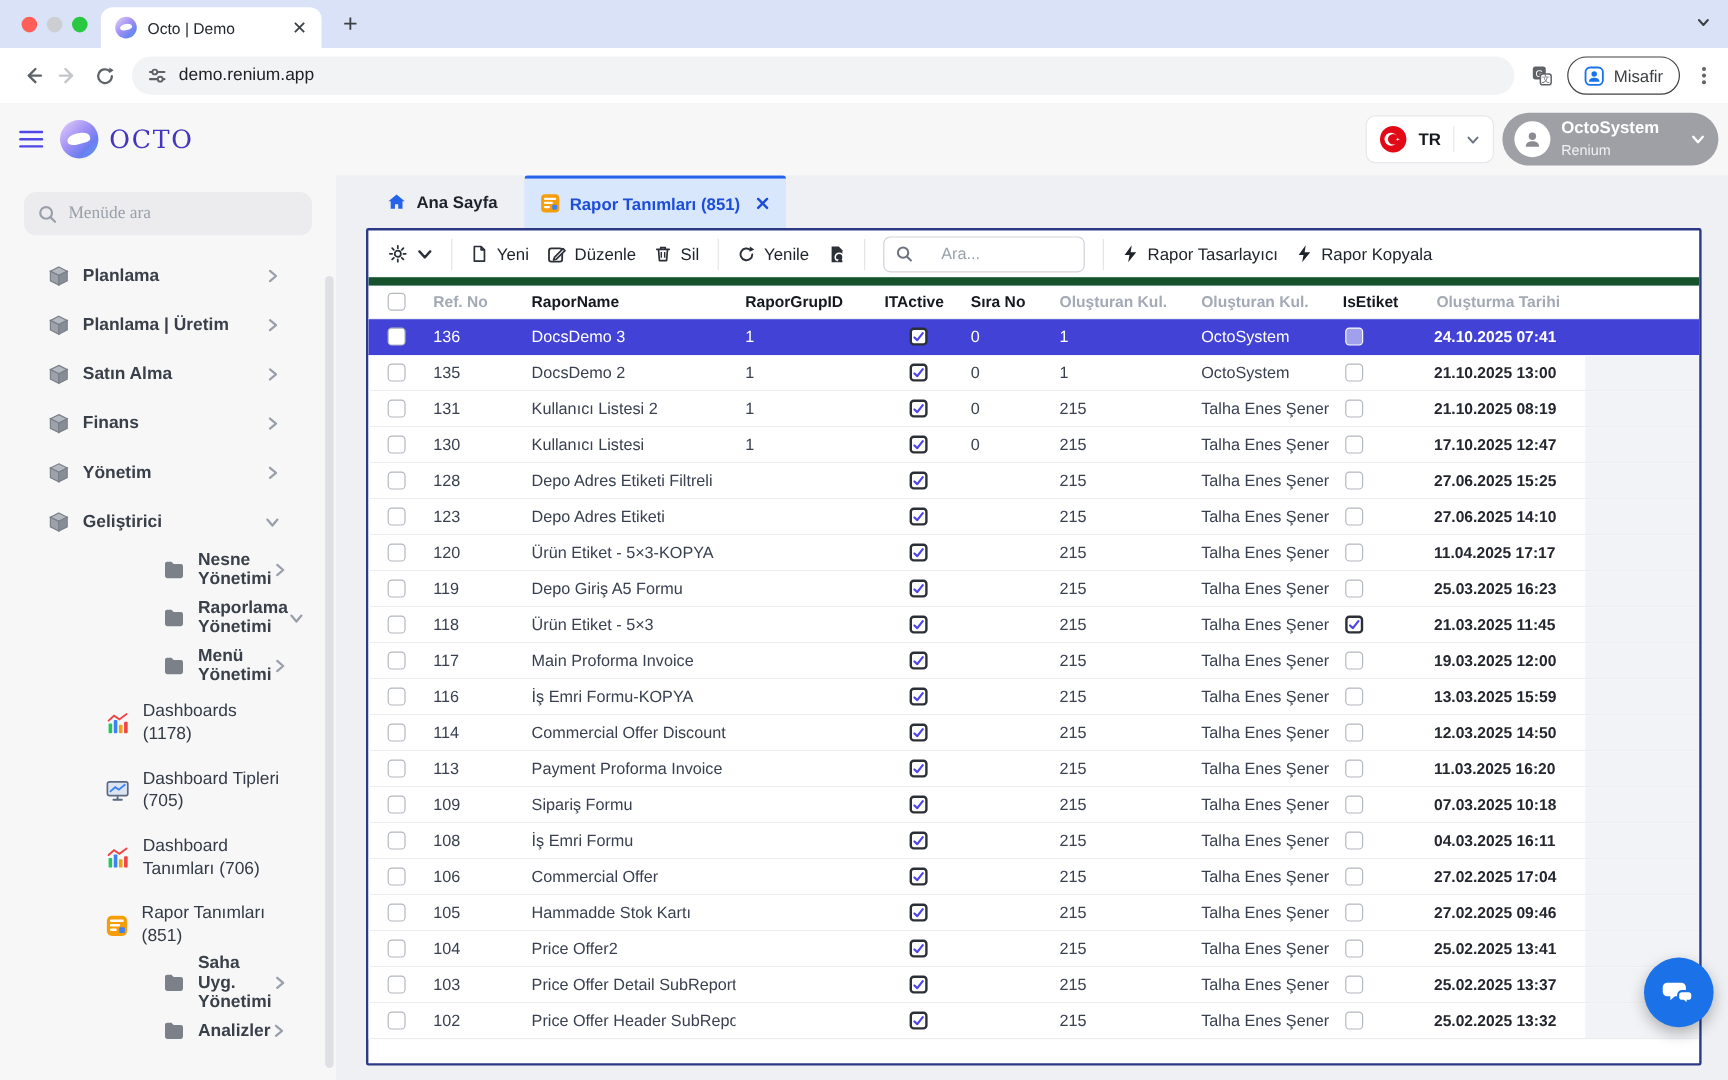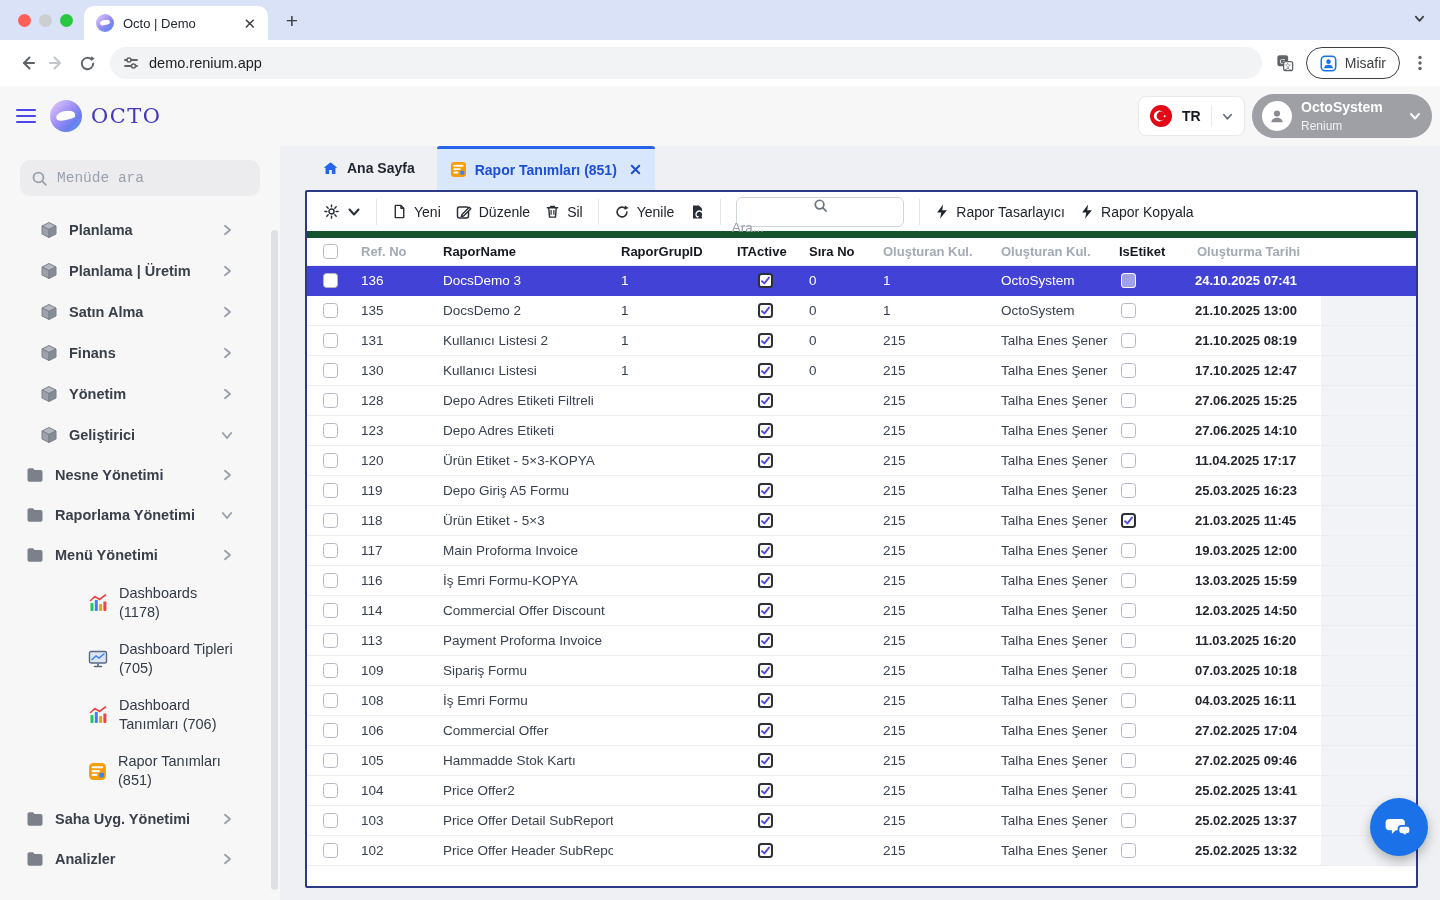--- a/index.html
+++ b/index.html
@@ -48,45 +48,45 @@
   .avatar{width:30px;height:30px;border-radius:50%;background:#fff;display:flex;align-items:center;justify-content:center;}
   .user-texts{flex:1;line-height:1.15;}
   .user-name{font-size:14px;font-weight:700;color:#fff;}
   .user-org{font-size:12px;color:#f1f1f3;}
 
   .appbody{flex:1;display:flex;min-height:0;}
 
   
   aside{width:280px;position:relative;background:#f7f7f8;flex:0 0 auto;}
   .sside-search{margin:14px 20px 10px;height:36px;background:#ececee;border-radius:10px;display:flex;align-items:center;padding:0 11px;gap:9px;}
-  .sside-search input{flex:1;border:none;outline:none;background:transparent;font-size:14.5px;font-family:Liberation Mono, monospace;color:#6d28d9;}
+  .sside-search input{flex:1;border:none;outline:none;background:transparent;font-size:14.5px;font-family:Liberation Serif, serif;color:#6d28d9;}
   .sside-search input::placeholder{color:#9aa0ab;}
   .nav-wrap{position:absolute;top:74px;bottom:0;left:0;right:0;overflow:hidden;}
   .nav-item{display:flex;align-items:center;padding-right:46px;color:#3a4049;}
   .nav-item:first-child{margin-top:-11px;}
   .nav-item.lvl1{height:41px;padding-left:40px;}
-  .nav-item.lvl2{height:40px;padding-left:26px;}
+  .nav-item.lvl2{height:40px;padding-left:96px;margin-left:40px;}
   .nav-item.lvl3{min-height:56px;padding-left:88px;}
   .nav-icon{flex:0 0 auto;display:flex;}
   .nav-label{font-size:14.5px;font-weight:700;margin-left:11px;}
   .nav-item.lvl2 .nav-label{font-weight:700;}
   .nav-item.lvl3 .nav-label{font-weight:500;width:122px;line-height:19px;font-size:14.5px;color:#333b46;}
   .nav-chev{margin-left:auto;display:flex;}
   .side-scroll{position:absolute;right:2px;top:84px;bottom:10px;width:7px;background:#dfe0e4;border-radius:4px;}
 
   
   main{flex:1;background:#eef0f3;position:relative;min-width:0;}
   .tabbar{height:44px;display:flex;align-items:stretch;padding-left:30px;}
   .tab-home{display:flex;align-items:center;gap:8px;padding:0 12px;font-weight:700;font-size:14px;color:#1f242c;}
   .tab-active{margin-left:10px;display:flex;align-items:center;gap:8px;padding:0 13px;background:#d8e7fb;border-top:3px solid #2563eb;color:#1d4ed8;font-weight:700;font-size:14px;border-radius:3px 3px 0 0;}
   .panel{position:absolute;left:25px;right:22px;top:44px;bottom:12px;background:#fff;border:2px solid #2c3a85;border-radius:2px;overflow:hidden;}
   .toolbar{height:46px;display:flex;align-items:center;padding:0 16px;gap:15px;border-bottom:7px solid #14532d;}
   .tbtn{display:flex;align-items:center;gap:7px;font-size:14px;color:#20242b;white-space:nowrap;}
   .sep{width:1px;height:26px;background:#e3e5e9;flex:0 0 auto;}
-  .tsearch{width:168px;height:30px;border:1px solid #cfd3da;border-radius:6px;display:flex;align-items:center;padding:0 9px;gap:7px;flex-direction:column;}
+  .tsearch{width:168px;height:30px;border:1px solid #cfd3da;border-radius:6px;display:flex;align-items:center;padding:0 9px;gap:23px;}
   .tsearch input{flex:1;min-width:0;border:none;outline:none;background:transparent;font-size:13.5px;font-family:inherit;color:#3c4043;}
   .tsearch input::placeholder{color:#9aa0ab;}
 
   
   .tbl{--cols:46px 82px 178px 116px 72px 74px 118px 118px 78px 132px 1fr;}
   .thead{display:grid;grid-template-columns:var(--cols);height:28px;align-items:center;border-bottom:1px solid #edeef0;}
   .th{font-size:13px;font-weight:700;color:#15181e;padding-left:8px;white-space:nowrap;}
   .th.muted{color:#a3a9b5;}
   .th.c-center{display:flex;justify-content:center;padding-left:0;}
   .trow{display:grid;grid-template-columns:var(--cols);height:30px;align-items:center;border-bottom:1px solid #ecedef;background:#fff;}

